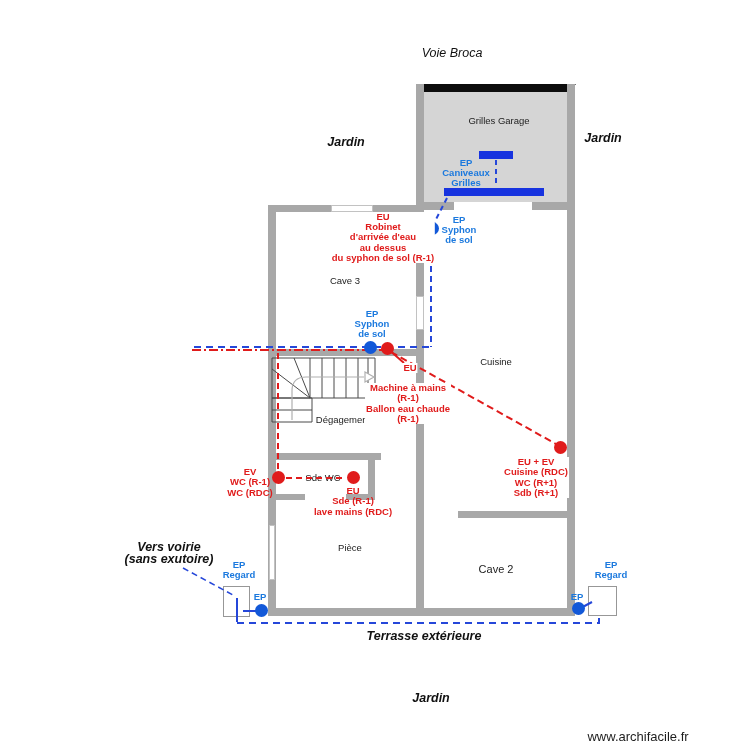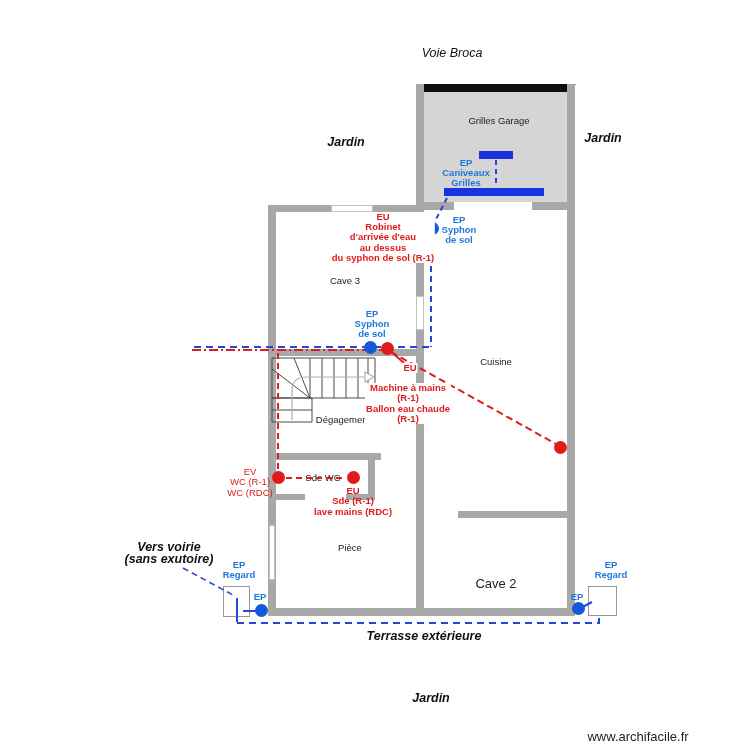--- a/index.html
+++ b/index.html
@@ -100,21 +100,21 @@
     </div>
     <div class="txt" style="position: absolute; left: 343px; top: 414.75px; transform: translateX(-50%); z-index: 3; color: rgb(34, 34, 34); font-size: 9.5px; line-height: 10.5px; font-weight: normal; font-style: normal; background: transparent;">
       <div>Dégagement</div>
     </div>
     <div class="txt" style="position: absolute; left: 323px; top: 472.75px; transform: translateX(-50%); z-index: 3; color: rgb(34, 34, 34); font-size: 9.5px; line-height: 10.5px; font-weight: normal; font-style: normal; background: transparent;">
       <div>Sde WC</div>
     </div>
     <div class="txt" style="position: absolute; left: 350px; top: 542.75px; transform: translateX(-50%); z-index: 3; color: rgb(34, 34, 34); font-size: 9.5px; line-height: 10.5px; font-weight: normal; font-style: normal; background: transparent;">
       <div>Pièce</div>
     </div>
-    <div class="txt" style="position: absolute; left: 496px; top: 579px; transform: translateX(-50%); z-index: 3; color: rgb(34, 34, 34); font-size: 13px; line-height: 10.5px; font-weight: normal; font-style: normal; background: transparent;">
+    <div class="txt" style="position: absolute; left: 496px; top: 564px; transform: translateX(-50%); z-index: 3; color: rgb(34, 34, 34); font-size: 11px; line-height: 10.5px; font-weight: normal; font-style: normal; background: transparent;">
       <div>Cave 2</div>
     </div>
     <div class="txt" style="position: absolute; left: 466px; top: 158.15px; transform: translateX(-50%); z-index: 7; color: rgb(27, 121, 222); font-size: 9.5px; line-height: 9.7px; font-weight: bold; font-style: normal; background: transparent;">
       <div>EP</div>
       <div>Caniveaux</div>
       <div>Grilles</div>
     </div>
     <div class="txt" style="position: absolute; left: 459px; top: 215.15px; transform: translateX(-50%); z-index: 7; color: rgb(27, 121, 222); font-size: 9.5px; line-height: 9.7px; font-weight: bold; font-style: normal; background: rgb(255, 255, 255);">
       <div>EP</div>
       <div>Syphon</div>
@@ -148,21 +148,27 @@
     </div>
     <div class="txt" style="position: absolute; left: 410px; top: 362.85px; transform: translateX(-50%); z-index: 7; color: rgb(224, 27, 27); font-size: 9.5px; line-height: 10.3px; font-weight: bold; font-style: normal; background: rgb(255, 255, 255);">
       <div>EU</div>
     </div>
     <div class="txt" style="position: absolute; left: 408px; top: 382.8px; transform: translateX(-50%); z-index: 7; color: rgb(224, 27, 27); font-size: 9.5px; line-height: 10.4px; font-weight: bold; font-style: normal; background: rgb(255, 255, 255);">
       <div>Machine à mains</div>
       <div>(R-1)</div>
       <div>Ballon eau chaude</div>
       <div>(R-1)</div>
     </div>
-    <div class="txt" style="position: absolute; left: 250px; top: 466.8px; transform: translateX(-50%); z-index: 7; color: rgb(224, 27, 27); font-size: 9.5px; line-height: 10.4px; font-weight: normal; font-style: normal; background: transparent;">
+    <div class="txt" style="position: absolute; left: 536px; top: 456.8px; transform: translateX(-50%); z-index: 7; color: rgb(224, 27, 27); font-size: 9.5px; line-height: 10.4px; font-weight: bold; font-style: normal; background: rgb(255, 255, 255);">
+      <div>EU + EV</div>
+      <div>Cuisine (RDC)</div>
+      <div>WC (R+1)</div>
+      <div>Sdb (R+1)</div>
+    </div>
+    <div class="txt" style="position: absolute; left: 250px; top: 466.8px; transform: translateX(-50%); z-index: 7; color: rgb(224, 27, 27); font-size: 9.5px; line-height: 10.4px; font-weight: bold; font-style: normal; background: transparent;">
       <div>EV</div>
       <div>WC (R-1)</div>
       <div>WC (RDC)</div>
     </div>
     <div class="txt" style="position: absolute; left: 353px; top: 485.8px; transform: translateX(-50%); z-index: 7; color: rgb(224, 27, 27); font-size: 9.5px; line-height: 10.4px; font-weight: bold; font-style: normal; background: transparent;">
       <div>EU</div>
       <div>Sde (R-1)</div>
       <div>lave mains (RDC)</div>
     </div>
   </div>

